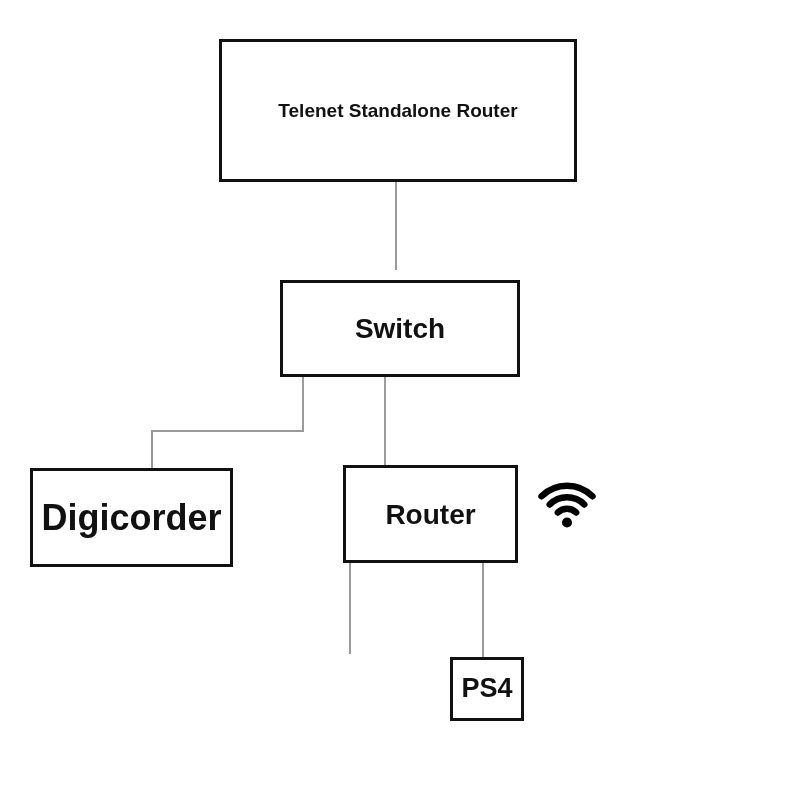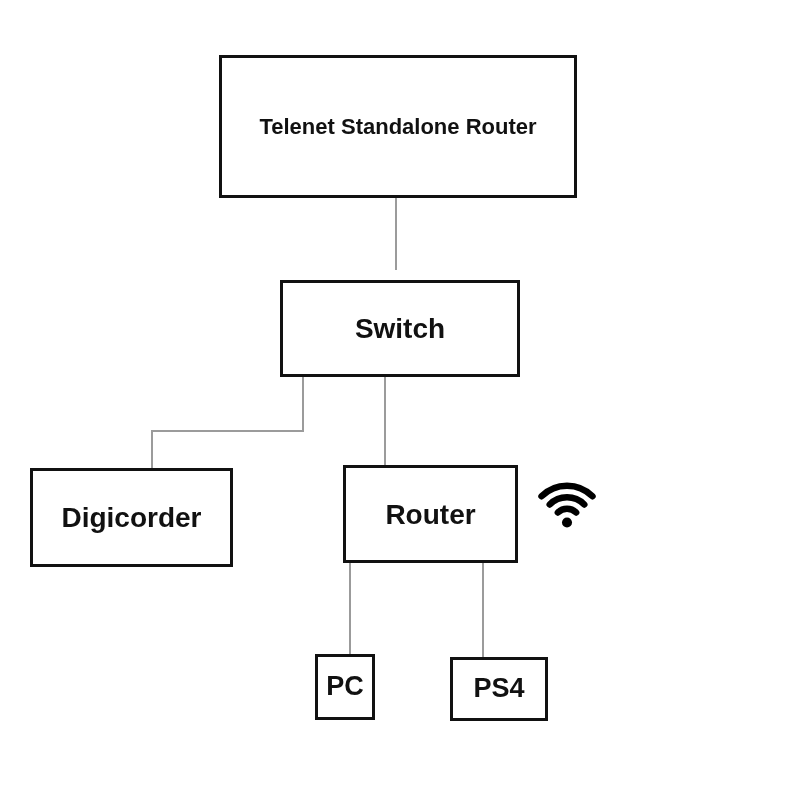--- a/index.html
+++ b/index.html
@@ -31,26 +31,26 @@
   }
   .edge {
     position: absolute;
     background: #9b9b9b;
     z-index: 1;
   }
   .edge.v { width: 2px; }
   .edge.h { height: 2px; }
 
   
-  #node-telenet   { left: 219px; top: 39px;  width: 358px; height: 143px; font-size: 22px; padding: 0 32px; margin-top: 16px; }
+  #node-telenet   { left: 219px; top: 39px;  width: 358px; height: 143px; font-size: 19px; padding: 0 32px; }
   #node-switch    { left: 280px; top: 280px; width: 240px; height: 97px;  font-size: 28px; }
-  #node-digicorder{ left: 30px;  top: 468px; width: 203px; height: 99px;  font-size: 28px; }
+  #node-digicorder{ left: 30px;  top: 468px; width: 203px; height: 99px;  font-size: 36px; }
   #node-router    { left: 343px; top: 465px; width: 175px; height: 98px;  font-size: 28px; align-items: center; }
   #node-pc        { left: 315px; top: 654px; width: 60px;  height: 66px;  font-size: 27px; }
-  #node-ps4       { left: 450px; top: 657px; width: 98px;  height: 64px;  font-size: 27px; }
+  #node-ps4       { left: 450px; top: 657px; width: 74px;  height: 64px;  font-size: 27px; }
 
   
   #edge-telenet-switch      { left: 395px; top: 182px; height: 88px; }
   #edge-switch-drop         { left: 302px; top: 367px; height: 65px; }
   #edge-switch-digicorder-h { left: 151px; top: 430px; width: 153px; }
   #edge-digicorder-drop     { left: 151px; top: 430px; height: 38px; }
   #edge-switch-router       { left: 384px; top: 367px; height: 98px; }
   #edge-router-pc           { left: 349px; top: 563px; height: 91px; }
   #edge-router-ps4          { left: 482px; top: 563px; height: 94px; }
 
@@ -85,23 +85,20 @@
   </div>
 
   <div class="node" id="node-digicorder">
     <span>Digicorder</span>
   </div>
 
   <div class="node" id="node-router">
     <span>Router</span>
   </div>
 
-  <div class="node" id="node-pc">
-    <span>PC</span>
-  </div>
 
   <div class="node" id="node-ps4">
     <span>PS4</span>
   </div>
 
   <svg id="wifi" viewBox="0 0 100 80" xmlns="http://www.w3.org/2000/svg">
     <path d="M14.6,30.6 A50,50 0 0 1 85.4,30.6" fill="none" stroke="#000000" stroke-width="9" stroke-linecap="round"></path>
     <path d="M26,42 A34,34 0 0 1 74,42" fill="none" stroke="#000000" stroke-width="9" stroke-linecap="round"></path>
     <path d="M37.3,53.3 A18,18 0 0 1 62.7,53.3" fill="none" stroke="#000000" stroke-width="9" stroke-linecap="round"></path>
     <circle cx="50" cy="67" r="7" fill="#000000"></circle>

